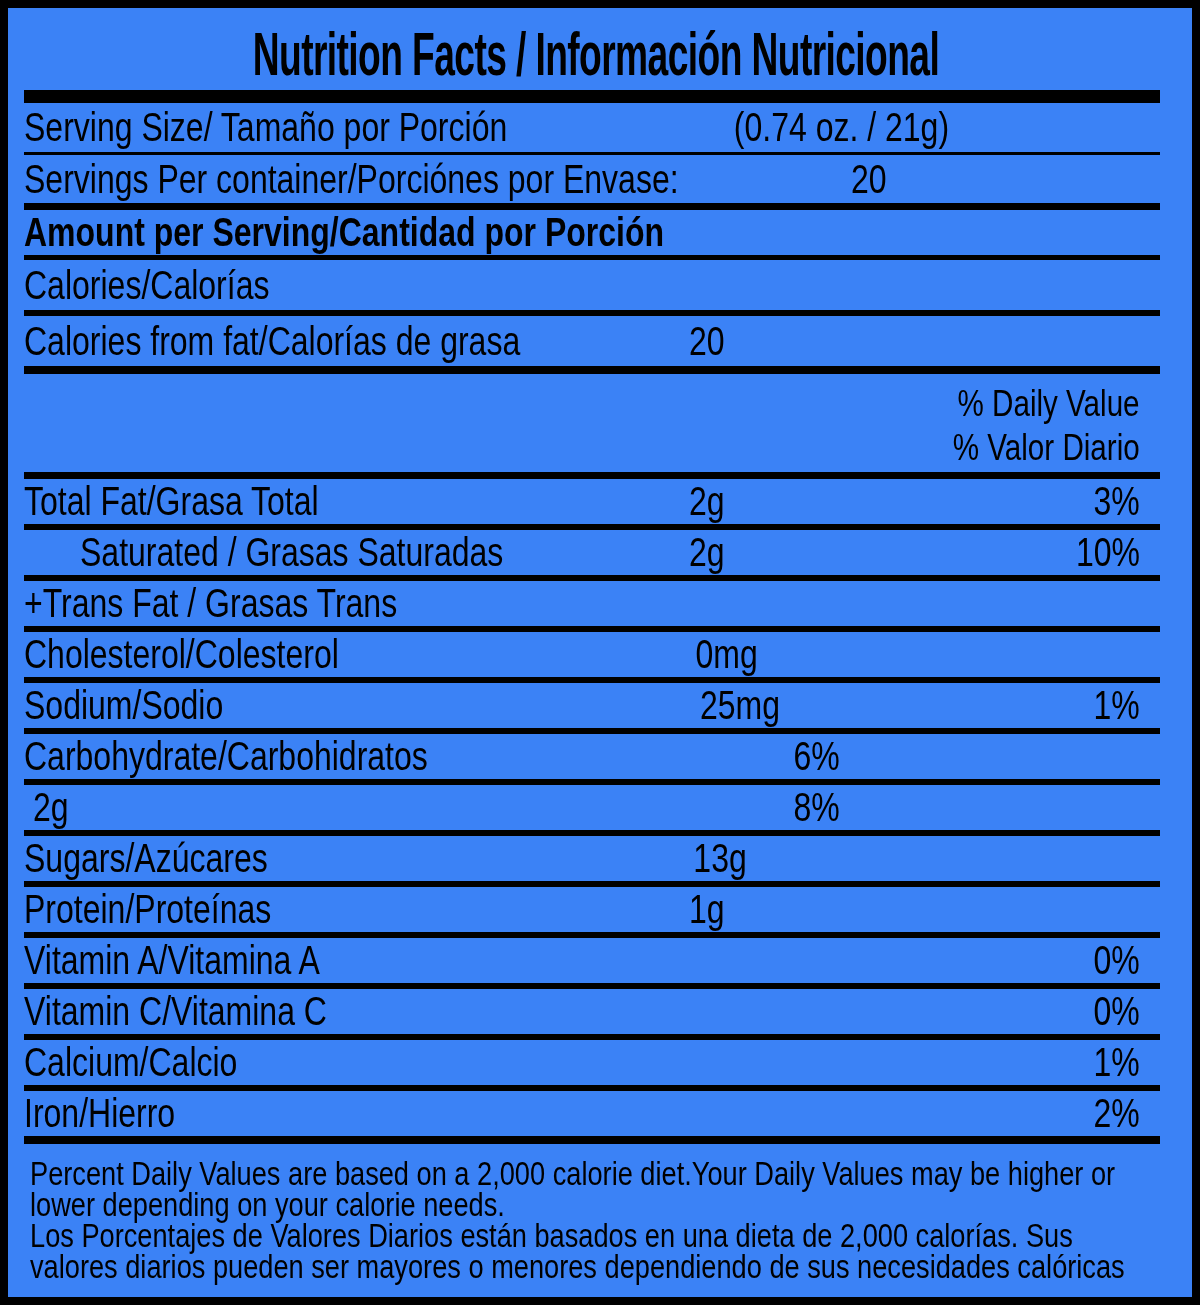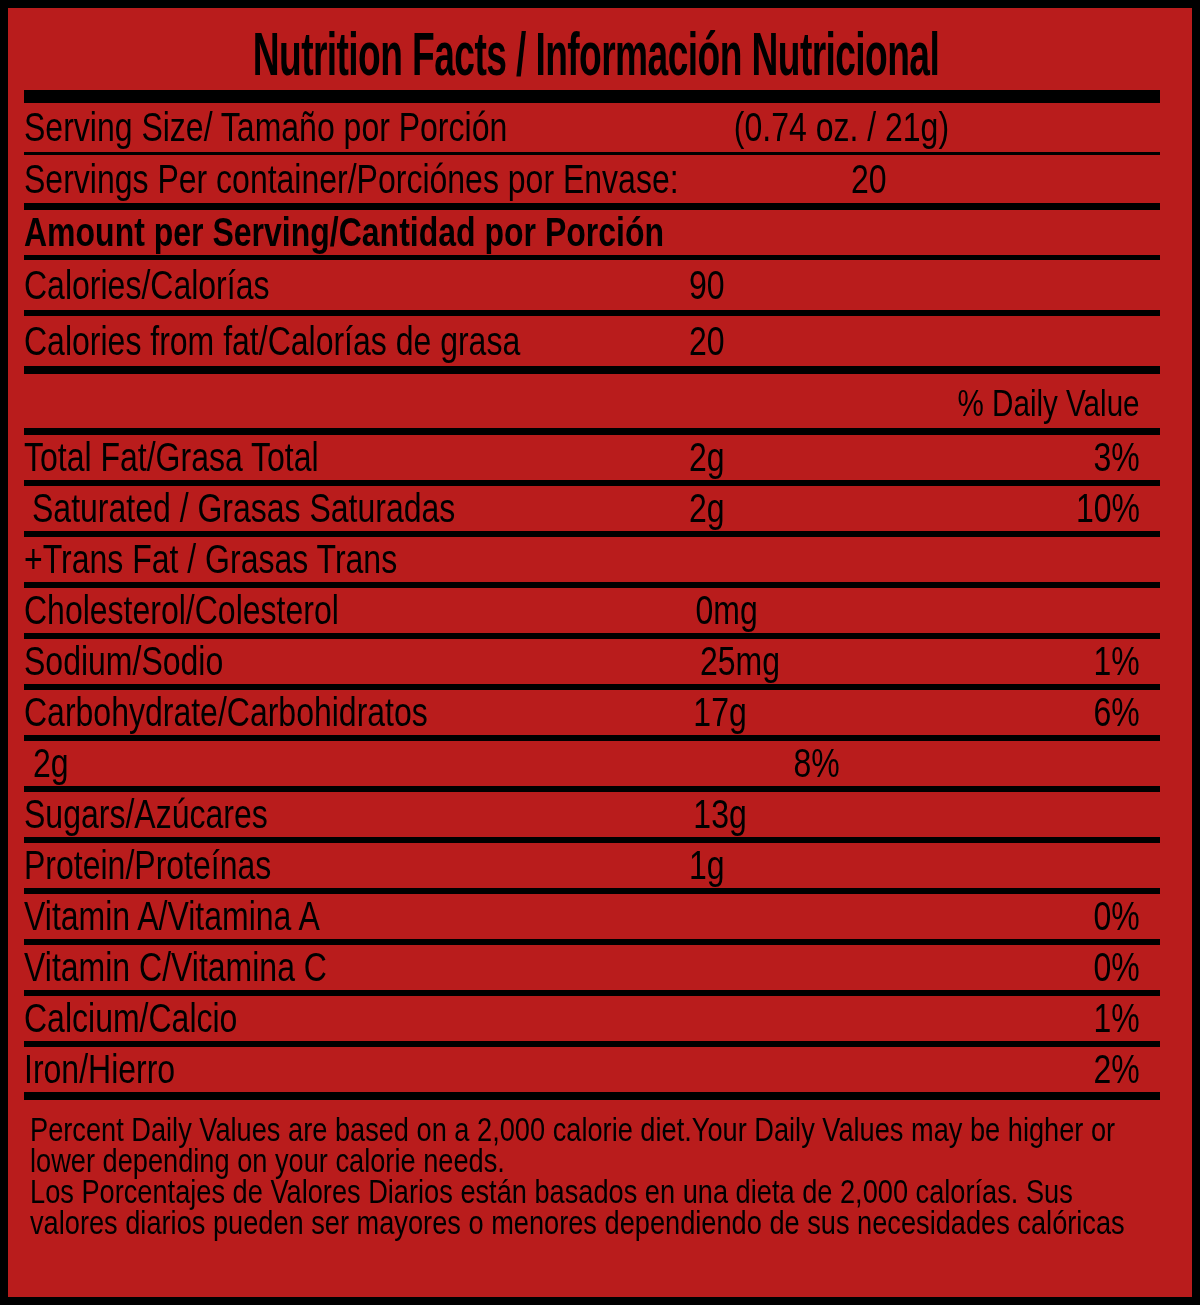--- a/index.html
+++ b/index.html
@@ -2,21 +2,21 @@
 <html><head>
 <meta charset="utf-8">
 <style>
   html, body { margin: 0; padding: 0; background: #ffffff; }
   .label-box {
     position: relative;
     width: 1200px;
     height: 1305px;
     box-sizing: border-box;
     border: 8px solid #000000;
-    background: #b91c1c;
+    background: #3b82f6;
     color: #000000;
     padding: 0 32px 0 16px;
     font-family: "Liberation Sans", sans-serif;
     overflow: hidden;
   }
   
   .cx { display: inline-block; white-space: nowrap; transform: scaleX(0.8); }
   .cx.left   { transform-origin: left center; }
   .cx.right  { transform-origin: right center; }
   .cx.center { transform-origin: center center; }
@@ -49,21 +49,21 @@
   .row.servings { height: 48px; border-bottom-width: 7px; }
   .row.header-row {
     grid-template-columns: 1fr;
     height: 45px;
     border-bottom-width: 5px;
     font-weight: bold;
   }
   .row.cal    { height: 50px; }
   .row.calfat { height: 50px; border-bottom-width: 8px; }
   .row.last   { border-bottom-width: 8px; }
-  .indent-sm  { padding-left: 8px; }
+  .indent-sm  { padding-left: 8px; margin-left: 48px; }
 
   .dv-head { border-bottom: 7px solid #000000; padding: 8px 0 2px 0; }
   .dv-head .line {
     text-align: right;
     padding-right: 20px;
     height: 44px;
     line-height: 44px;
     font-size: 37px;
     font-weight: normal;
   }
@@ -110,40 +110,40 @@
   <div class="row header-row">
     <div class="cell label">
       <span class="cx left">Amount per Serving/Cantidad por Porción</span>
     </div>
   </div>
 
   <div class="row cal">
     <div class="cell label">
       <span class="cx left">Calories/Calorías</span>
     </div>
-    <div class="cell amt">
-      <span class="cx right">90</span>
-    </div>
     <div class="cell dv"></div>
   </div>
 
   <div class="row calfat">
     <div class="cell label">
       <span class="cx left">Calories from fat/Calorías de grasa</span>
     </div>
     <div class="cell amt">
       <span class="cx right">20</span>
     </div>
     <div class="cell dv"></div>
   </div>
 
   <div class="dv-head">
     <div class="line">
       <span class="cx right">% Daily Value</span>
     </div>
+    <div class="line">
+      <span class="cx right">% Valor Diario</span>
+    </div>
   </div>
 
   <div class="row">
     <div class="cell label">
       <span class="cx left">Total Fat/Grasa Total</span>
     </div>
     <div class="cell amt">
       <span class="cx right">2g</span>
     </div>
     <div class="cell dv">
@@ -192,23 +192,20 @@
       <span class="cx right">25mg</span>
     </div>
     <div class="cell dv">
       <span class="cx right">1%</span>
     </div>
   </div>
 
   <div class="row">
     <div class="cell label">
       <span class="cx left">Carbohydrate/Carbohidratos</span>
-    </div>
-    <div class="cell amt">
-      <span class="cx right">17g</span>
     </div>
     <div class="cell dv">
       <span class="cx right">6%</span>
     </div>
   </div>
 
   <div class="row">
     <div class="cell amt">
       <span class="cx right">2g</span>
     </div>

